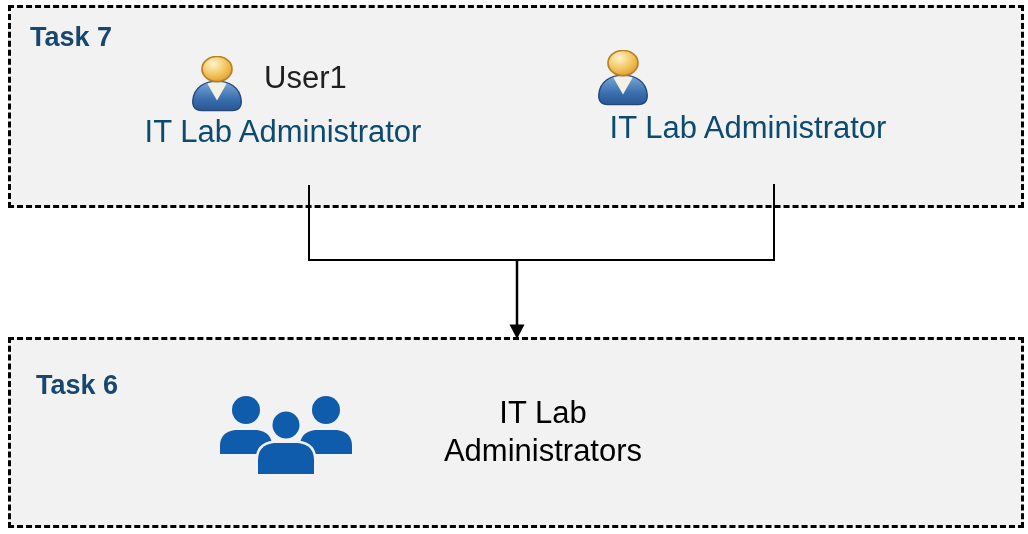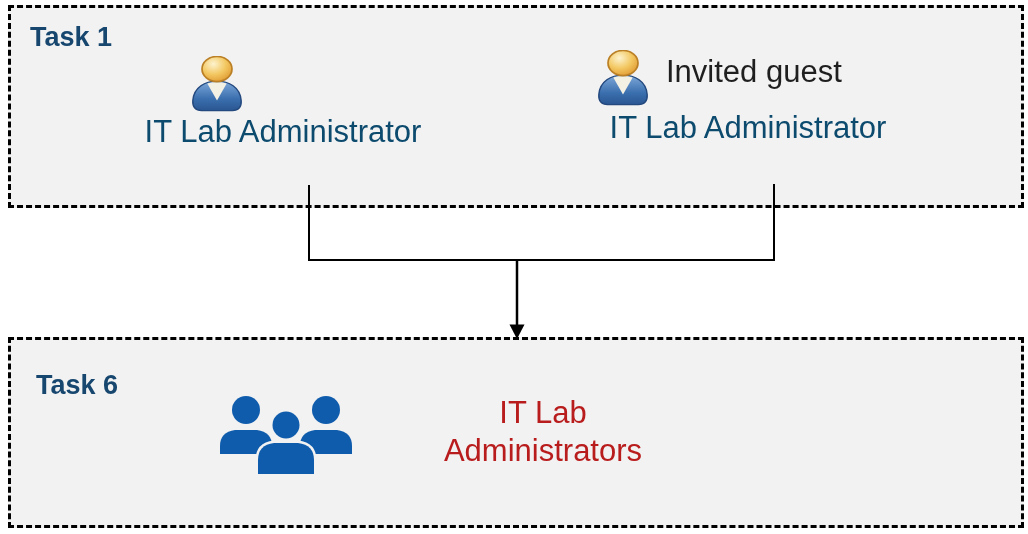--- a/index.html
+++ b/index.html
@@ -58,66 +58,66 @@
     left: 205px; top: 50px;
     width: 140px; height: 92px;
   }
   .group-name {
     position: absolute;
     left: 407px; top: 54px;
     width: 250px;
     font-size: 31px;
     line-height: 38px;
     text-align: center;
-    color: #b91c1c;
+    color: #000000;
   }
   .connectors {
     position: absolute;
     left: 0; top: 0;
     width: 1028px; height: 534px;
     pointer-events: none;
   }
 </style>
 </head>
 <body>
 
 <div class="canvas">
 
   <div class="task-box task1">
-    <div class="task-label">Task 1</div>
+    <div class="task-label">Task 7</div>
 
     <span class="person-icon-wrap u1">
       <svg width="62" height="58" viewBox="0 0 64 60" aria-hidden="true">
         <defs>
           <radialGradient id="headGrad" cx="38%" cy="30%" r="75%">
             <stop offset="0%" stop-color="#fdf3cf"></stop>
             <stop offset="55%" stop-color="#f3c862"></stop>
             <stop offset="100%" stop-color="#e19b33"></stop>
           </radialGradient>
           <linearGradient id="bodyGrad" x1="0" y1="0" x2="0" y2="1">
             <stop offset="0%" stop-color="#7fa9da"></stop>
             <stop offset="60%" stop-color="#3a6fae"></stop>
             <stop offset="100%" stop-color="#2a5691"></stop>
           </linearGradient>
         </defs>
         <path d="M32,26 C20,26 8,32 7,46 C6.5,53 10,56.5 16,56.5 L48,56.5 C54,56.5 57.5,53 57,46 C56,32 44,26 32,26 Z" fill="url(#bodyGrad)" stroke="#24497e" stroke-width="1.5"></path>
         <path d="M22,28.5 L32,46 L42,28.5 C38,26.8 26,26.8 22,28.5 Z" fill="#f3f1e4"></path>
         <ellipse cx="32" cy="13.5" rx="15.5" ry="13" fill="url(#headGrad)" stroke="#bb8026" stroke-width="1.8"></ellipse>
       </svg>
     </span>
+    <div class="person-name u1">User1</div>
     <div class="person-role u1">IT Lab Administrator</div>
 
     <span class="person-icon-wrap guest">
       <svg width="62" height="58" viewBox="0 0 64 60" aria-hidden="true">
         <path d="M32,26 C20,26 8,32 7,46 C6.5,53 10,56.5 16,56.5 L48,56.5 C54,56.5 57.5,53 57,46 C56,32 44,26 32,26 Z" fill="url(#bodyGrad)" stroke="#24497e" stroke-width="1.5"></path>
         <path d="M22,28.5 L32,46 L42,28.5 C38,26.8 26,26.8 22,28.5 Z" fill="#f3f1e4"></path>
         <ellipse cx="32" cy="13.5" rx="15.5" ry="13" fill="url(#headGrad)" stroke="#bb8026" stroke-width="1.8"></ellipse>
       </svg>
     </span>
-    <div class="person-name guest">Invited guest</div>
     <div class="person-role guest">IT Lab Administrator</div>
   </div>
 
   <div class="task-box task2">
     <div class="task-label">Task 6</div>
 
     <span class="group-icon-wrap">
       <svg width="140" height="92" viewBox="0 0 140 92" aria-hidden="true">
         <g fill="#0f5cad">
 

